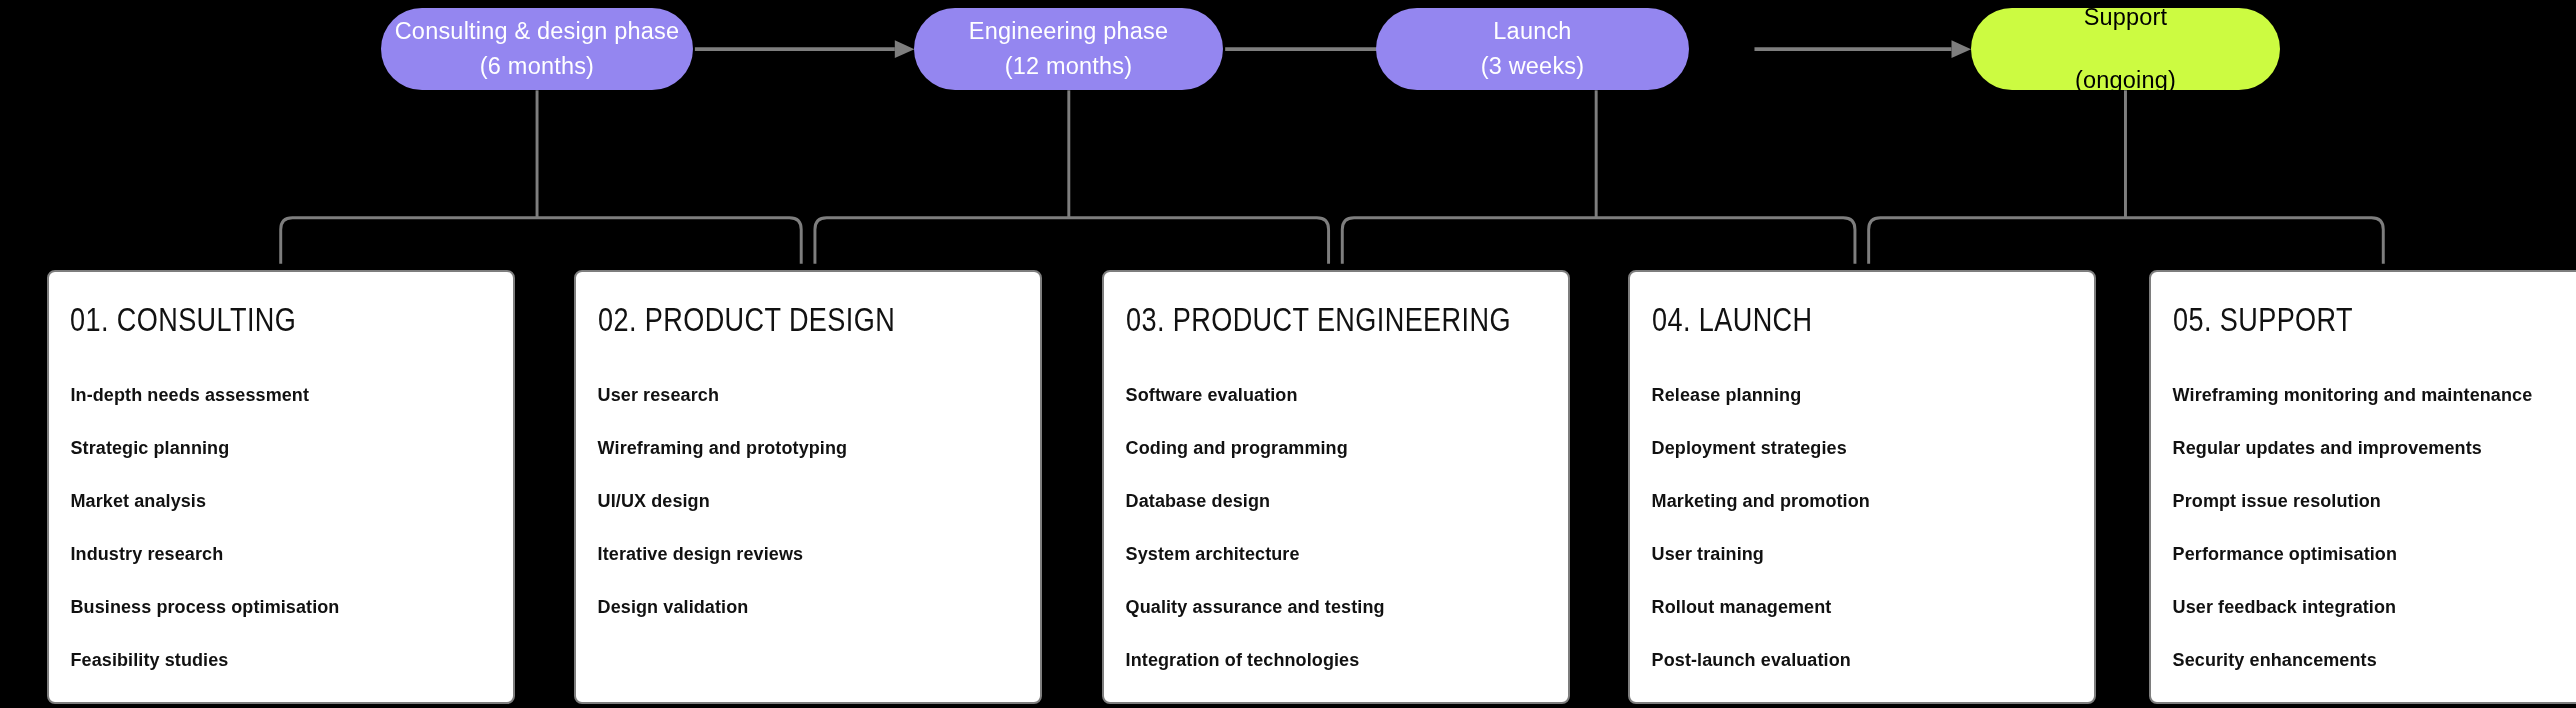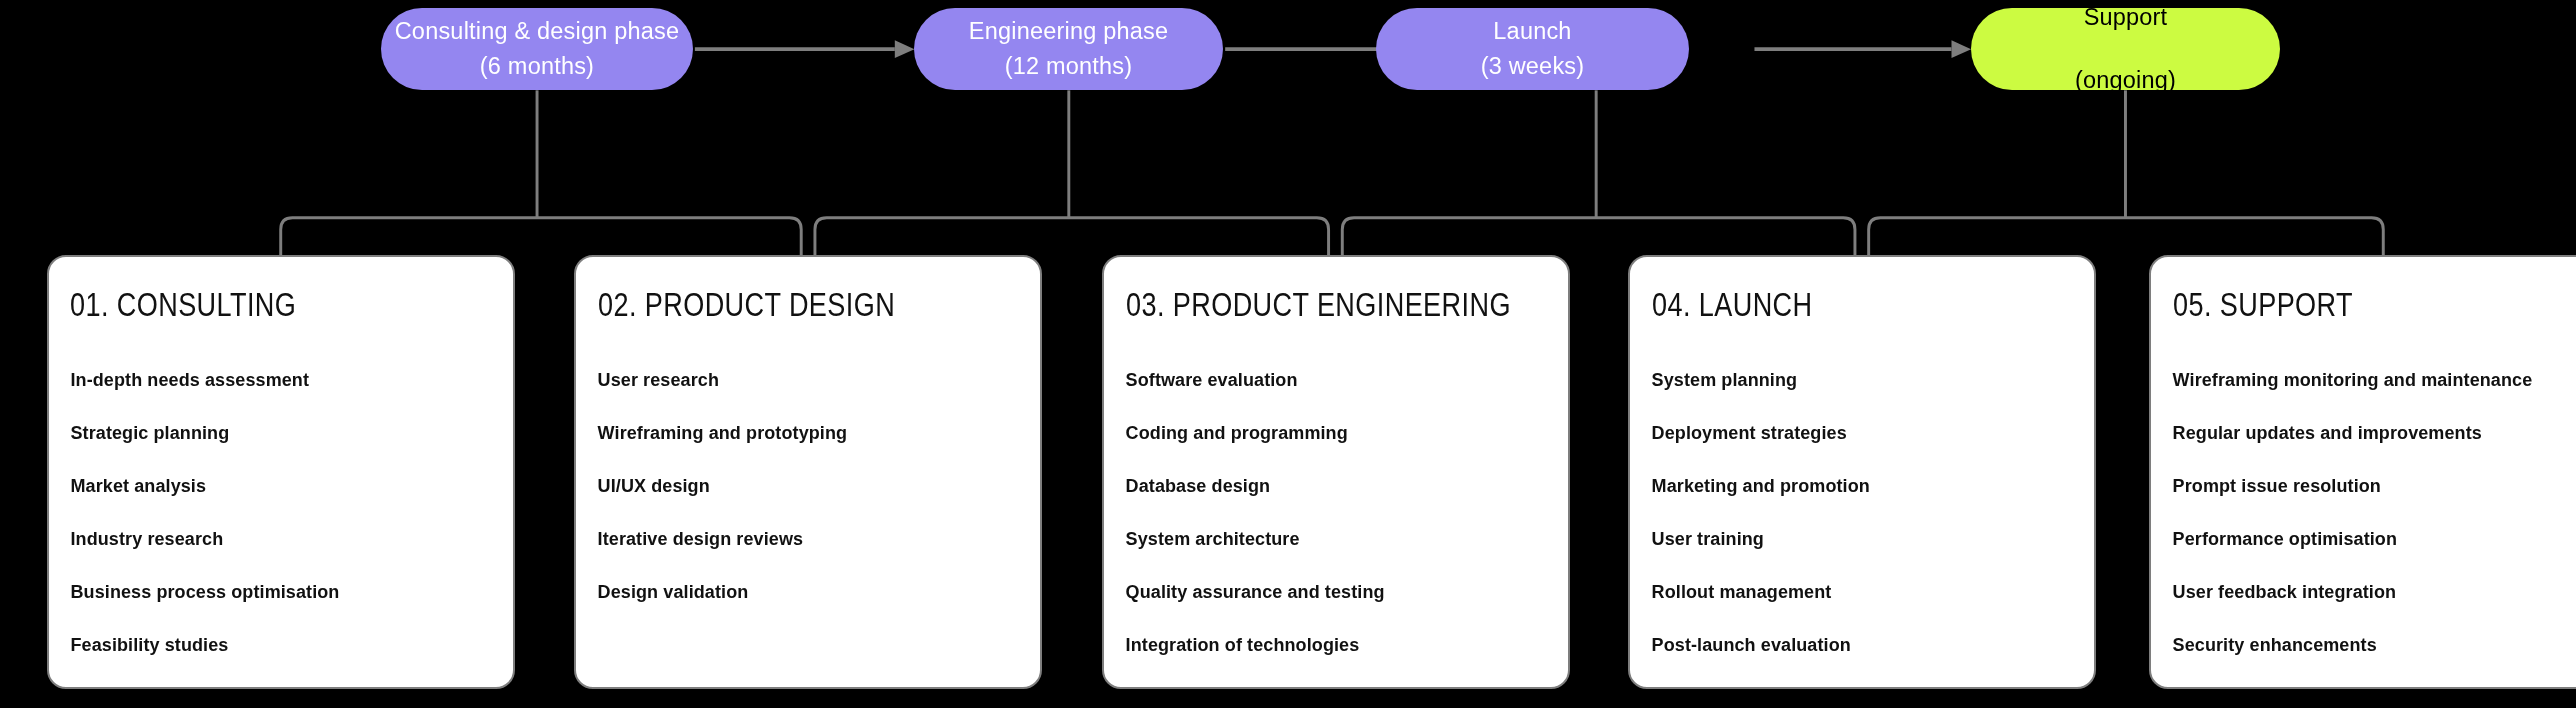--- a/index.html
+++ b/index.html
@@ -44,27 +44,27 @@
     text-align: center;
     font-size: 23.5px;
     font-weight: 500;
     line-height: 35px;
     letter-spacing: 0.2px;
   }
   .pill.purple { background: var(--purple, #9486F0); color: var(--pill-text-light, #fff); }
   .pill.lime   { background: var(--lime, #CCFB41);  color: var(--pill-text-dark, #000); }
   .card {
     position: absolute;
-    top: 255px;
+    top: 270px;
     width: 468px;
     height: 434px;
     box-sizing: border-box;
     background: var(--card-bg, #fff);
     border: 2.9px solid var(--card-border, #7E7E7E);
-    border-radius: 19px;
+    border-radius: 8px;
     padding: 27.4px 19.6px 0 21.6px;
     color: var(--card-text, #111);
   }
   .card h2 {
     margin: 0 0 43px 0;
     font-size: 33px;
     font-weight: 500;
     line-height: 41px;
     letter-spacing: 0.5px;
     white-space: nowrap;
@@ -152,21 +152,21 @@
     <div class="item">Software evaluation</div>
     <div class="item">Coding and programming</div>
     <div class="item">Database design</div>
     <div class="item">System architecture</div>
     <div class="item">Quality assurance and testing</div>
     <div class="item">Integration of technologies</div>
   </div>
 
   <div class="card" style="left:1584px;">
     <h2>04. LAUNCH</h2>
-    <div class="item">System planning</div>
+    <div class="item">Release planning</div>
     <div class="item">Deployment strategies</div>
     <div class="item">Marketing and promotion</div>
     <div class="item">User training</div>
     <div class="item">Rollout management</div>
     <div class="item">Post-launch evaluation</div>
   </div>
 
   <div class="card" style="left:2105px;">
     <h2>05. SUPPORT</h2>
     <div class="item">Wireframing monitoring and maintenance</div>

